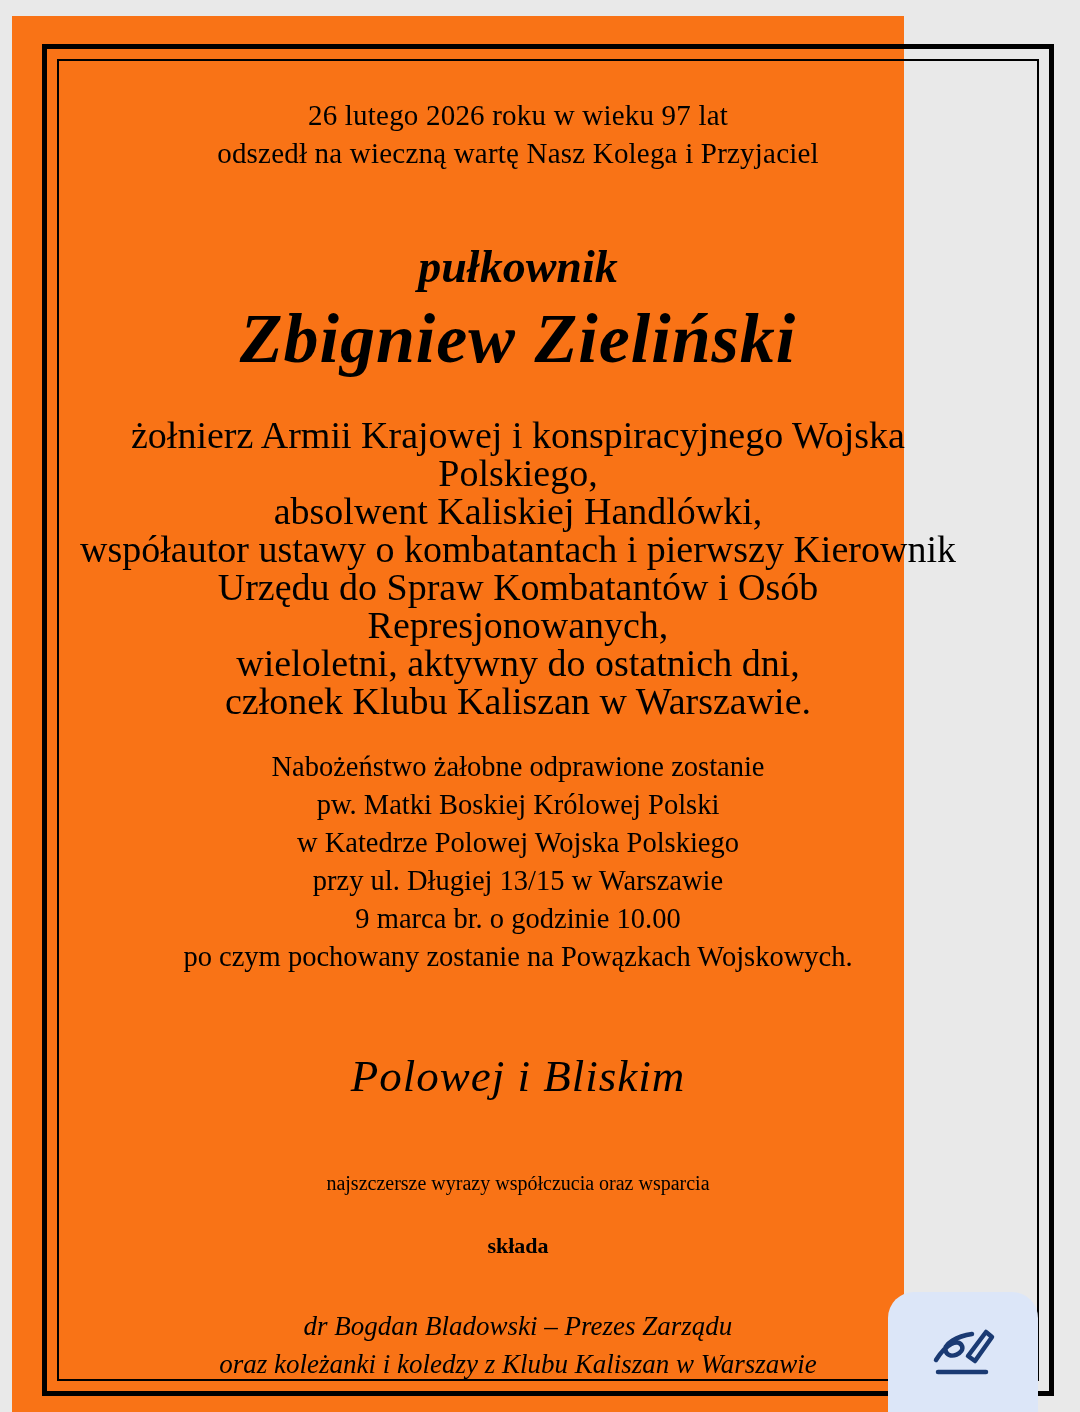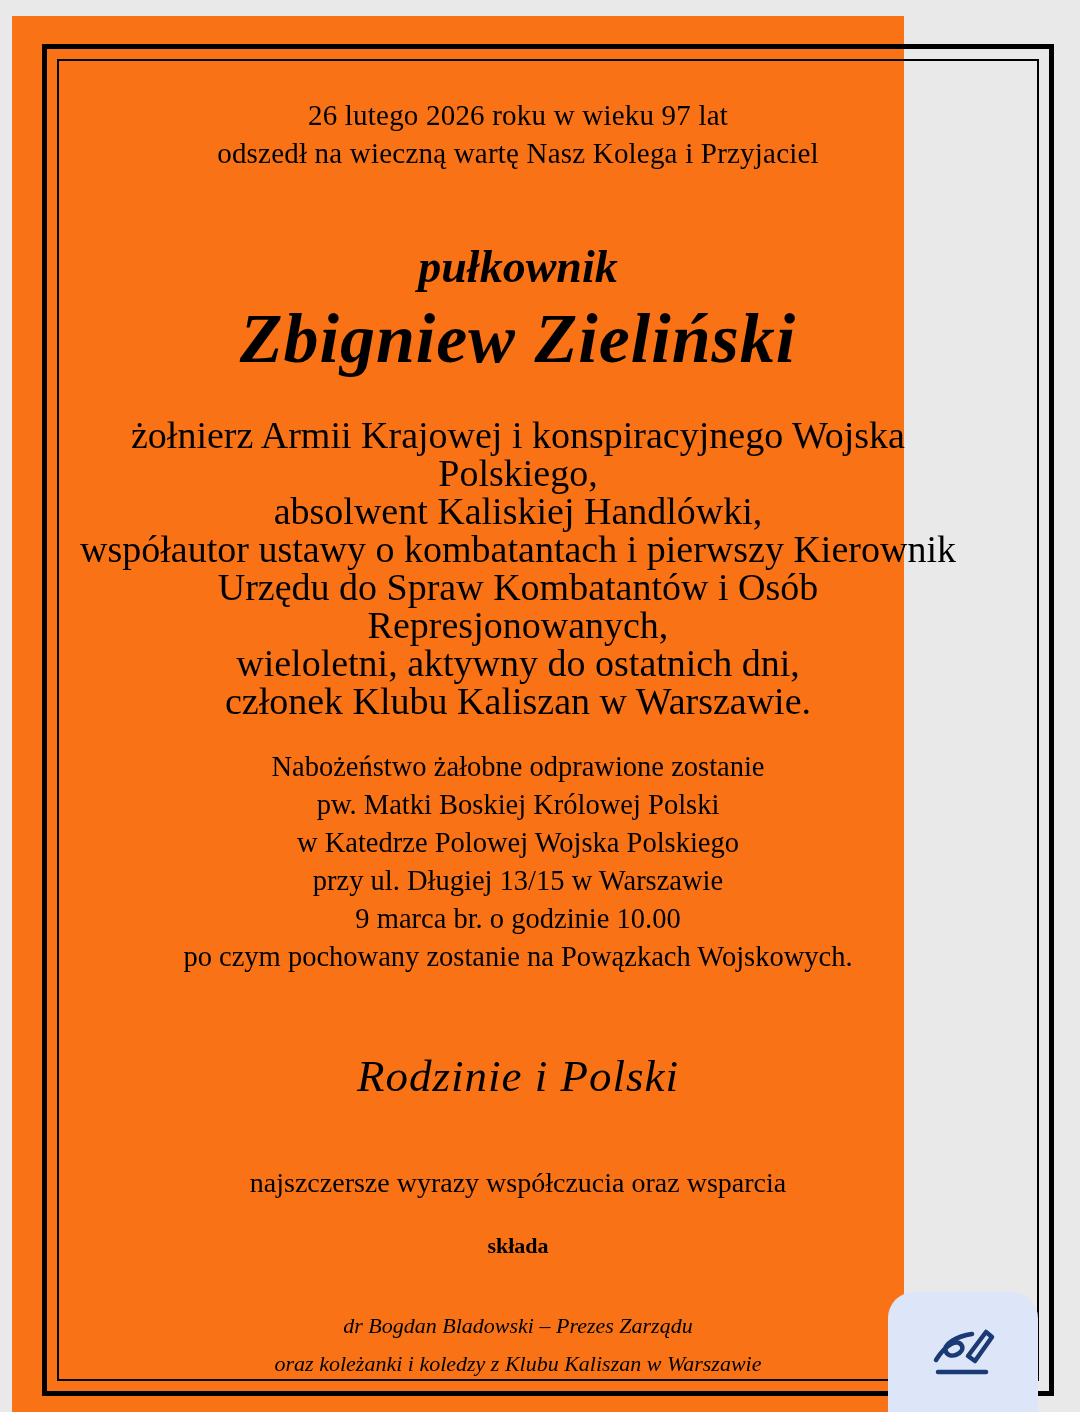--- a/index.html
+++ b/index.html
@@ -92,34 +92,34 @@
   .dedication {
     margin-top: 72px;
     font-size: 45px;
     font-style: italic;
     line-height: 56px;
     letter-spacing: 1px;
   }
 
   .condolence {
     margin-top: 60px;
-    font-size: 28px;
+    font-size: 20px;
     line-height: 38px;
   }
 
   .verb {
     margin-top: 25px;
     font-size: 22px;
     line-height: 38px;
     font-weight: bold;
   }
 
   .signature {
     margin-top: 42px;
-    font-size: 22px;
+    font-size: 27px;
     font-style: italic;
     line-height: 38px;
   }
 
   .line {
     display: block;
   }
 
   
   .floating-action {
@@ -167,21 +167,21 @@
 
     <div class="ceremony">
       <span class="line">Nabożeństwo żałobne odprawione zostanie</span>
       <span class="line">pw. Matki Boskiej Królowej Polski</span>
       <span class="line">w Katedrze Polowej Wojska Polskiego</span>
       <span class="line">przy ul. Długiej 13/15 w Warszawie</span>
       <span class="line">9 marca br. o godzinie 10.00</span>
       <span class="line">po czym pochowany zostanie na Powązkach Wojskowych.</span>
     </div>
 
-    <div class="dedication">Rodzinie i Polski</div>
+    <div class="dedication">Polowej i Bliskim</div>
 
     <div class="condolence">najszczersze wyrazy współczucia oraz wsparcia</div>
 
     <div class="verb">składa</div>
 
     <div class="signature">
       <span class="line">dr Bogdan Bladowski – Prezes Zarządu</span>
       <span class="line">oraz koleżanki i koledzy z Klubu Kaliszan w Warszawie</span>
     </div>
 

